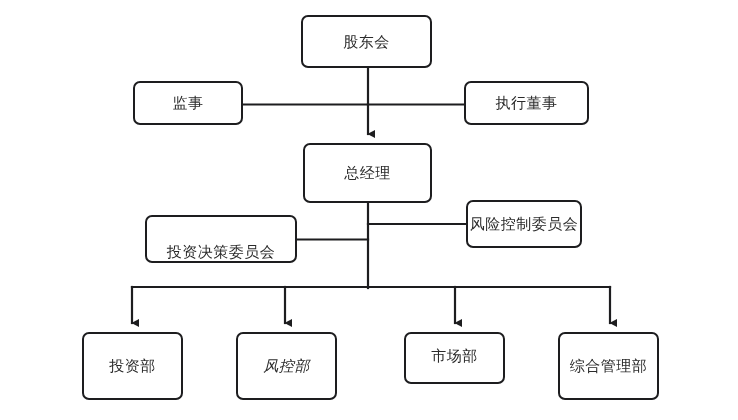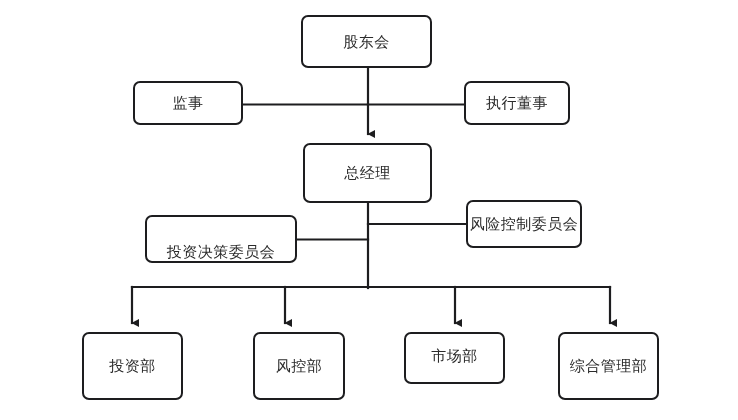--- a/index.html
+++ b/index.html
@@ -82,41 +82,41 @@
   </svg>
 
   <div class="node-box" style="left:301px; top:15px; width:131px; height:53px;">
     <span class="node-label">股东会</span>
   </div>
 
   <div class="node-box" style="left:133px; top:81px; width:110px; height:44px;">
     <span class="node-label">监事</span>
   </div>
 
-  <div class="node-box" style="left:464px; top:81px; width:106px; height:44px;">
+  <div class="node-box" style="left:464px; top:81px; width:125px; height:44px;">
     <span class="node-label">执行董事</span>
   </div>
 
   <div class="node-box" style="left:303px; top:143px; width:129px; height:60px;">
     <span class="node-label">总经理</span>
   </div>
 
   <div class="node-box" style="left:145px; top:215px; width:152px; height:48px;align-items:flex-end;">
     <span class="node-label">投资决策委员会</span>
   </div>
 
   <div class="node-box" style="left:466px; top:200px; width:116px; height:48px;">
     <span class="node-label">风险控制委员会</span>
   </div>
 
   <div class="node-box" style="left:82px; top:332px; width:101px; height:68px;">
     <span class="node-label">投资部</span>
   </div>
 
-  <div class="node-box" style="left:253px; top:332px; width:92px; height:68px;">
+  <div class="node-box" style="left:236px; top:332px; width:101px; height:68px;font-style:italic;">
     <span class="node-label">风控部</span>
   </div>
 
   <div class="node-box" style="left:404px; top:332px; width:101px; height:52px;font-family:Liberation Mono, monospace;">
     <span class="node-label">市场部</span>
   </div>
 
   <div class="node-box" style="left:558px; top:332px; width:101px; height:68px;">
     <span class="node-label">综合管理部</span>
   </div>

